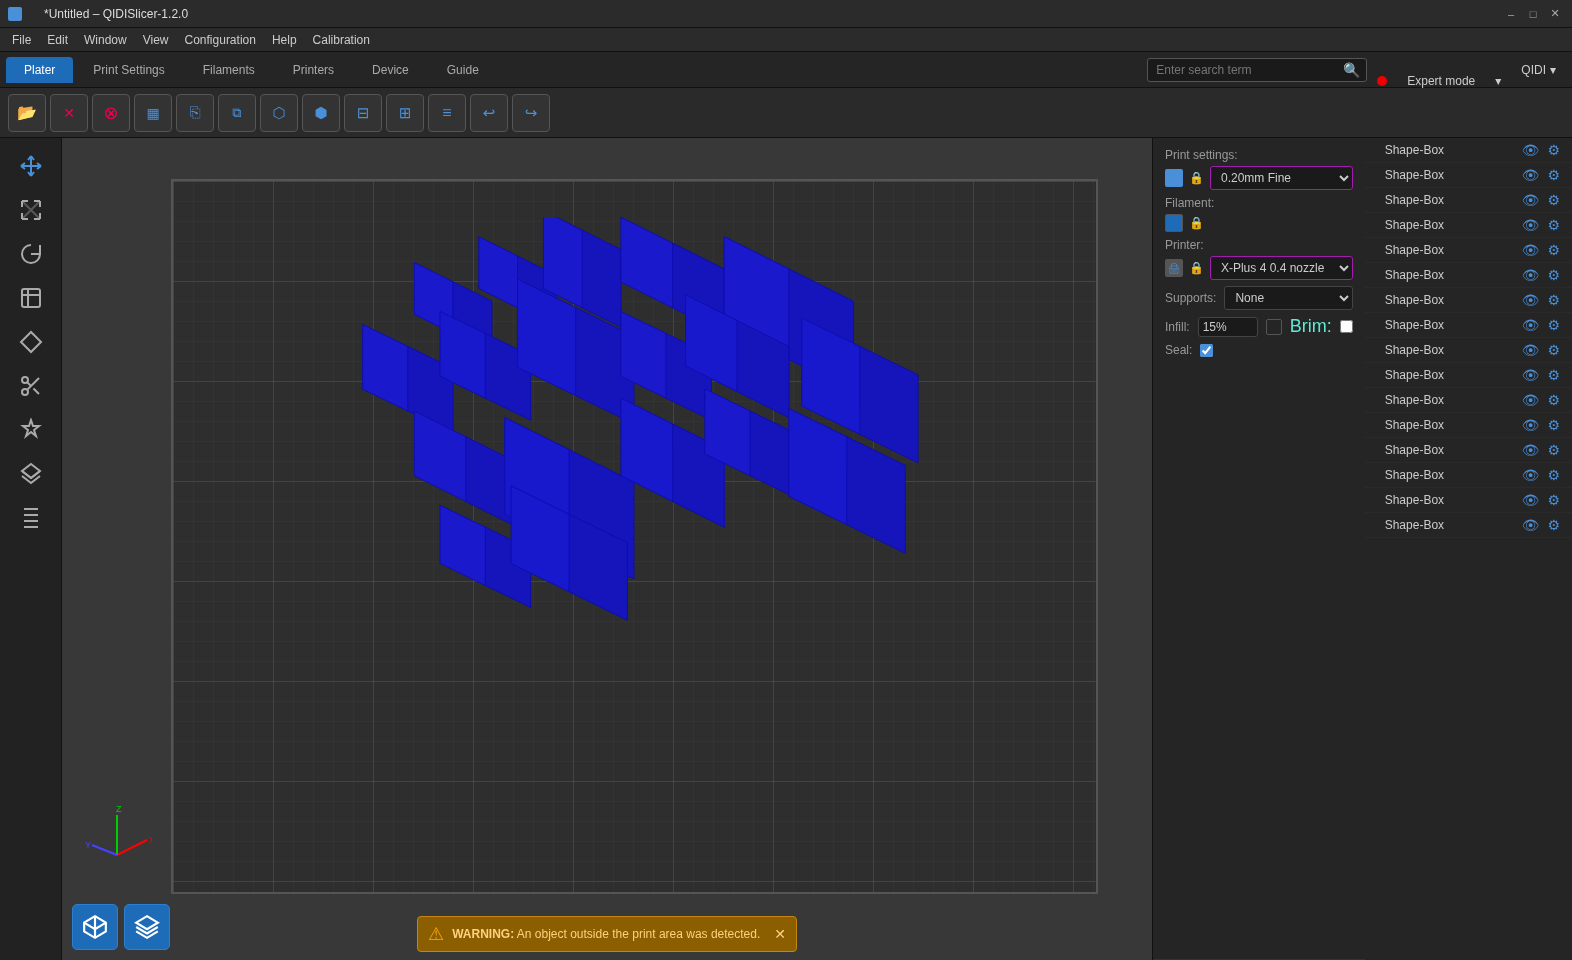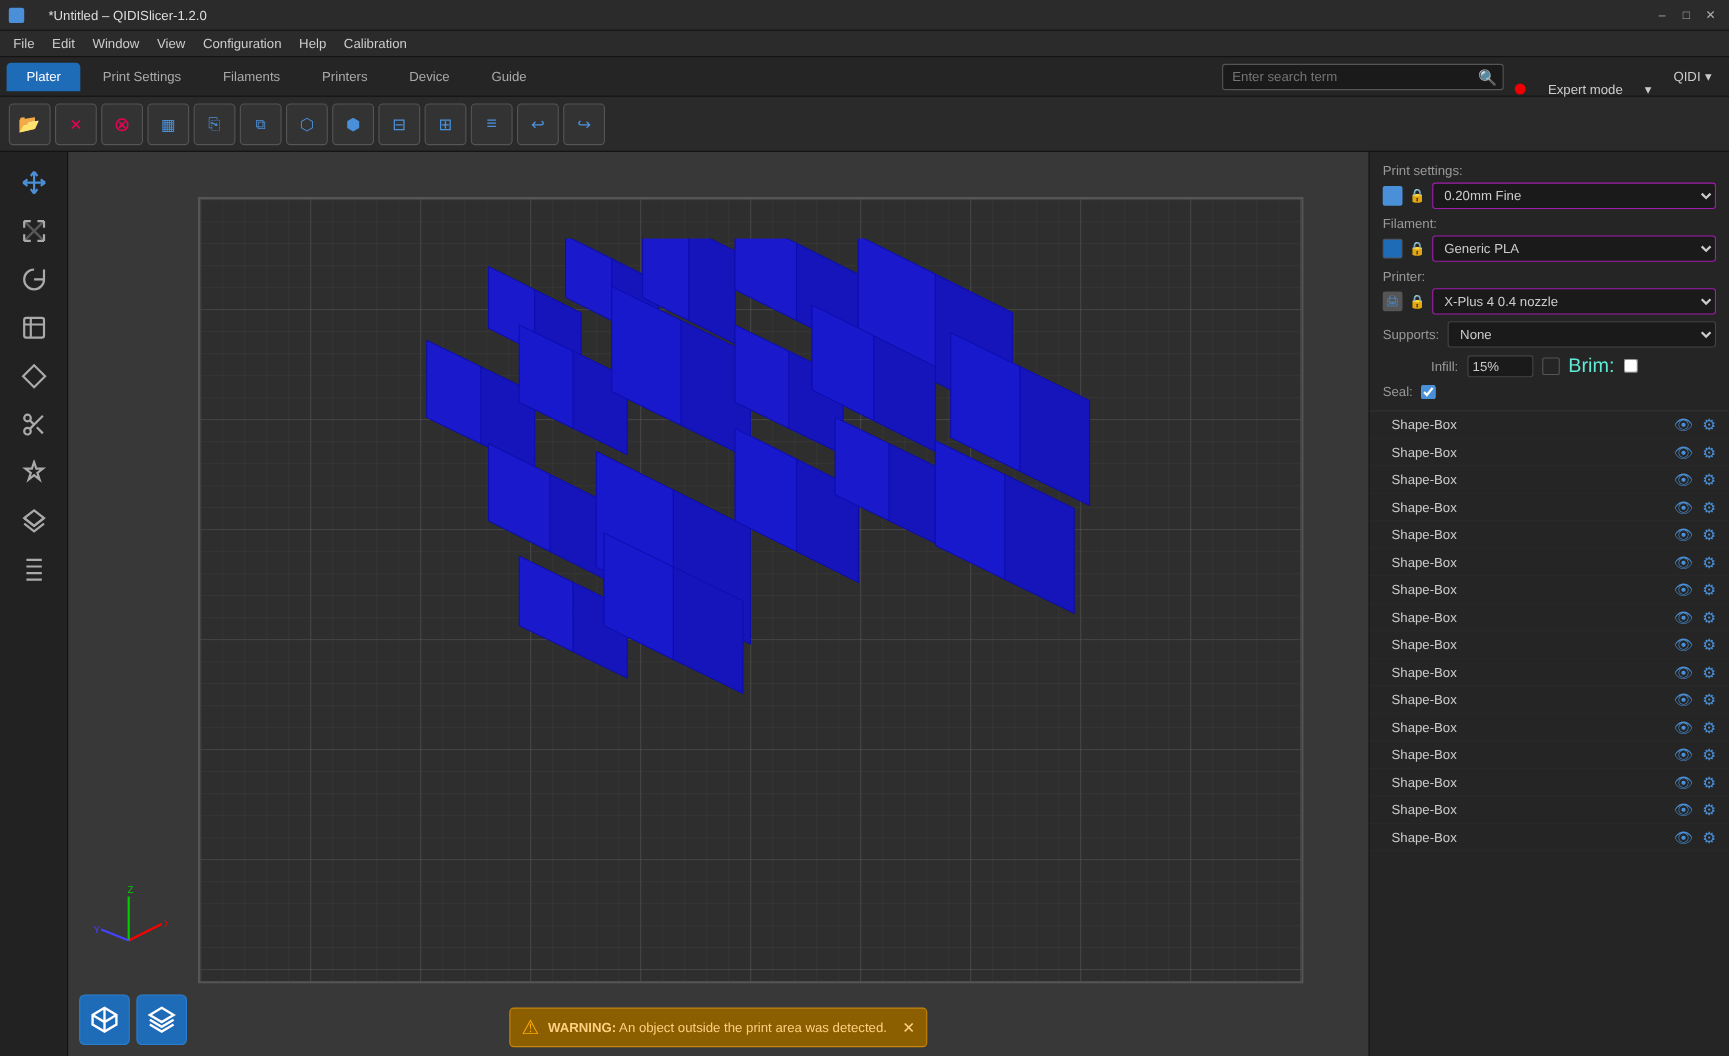--- a/index.html
+++ b/index.html
@@ -96,21 +96,21 @@
     }
     .search-input-wrap {
       position: relative;
     }
     .search-input {
       background: #1a1a1a;
       border: 1px solid #555;
       color: #999;
       padding: 4px 30px 4px 8px;
       font-size: 12px;
-      width: 256px;
+      width: 220px;
       border-radius: 3px;
     }
     .search-icon-btn {
       position: absolute; right: 6px; top: 50%; transform: translateY(-50%);
       background: none; border: none; color: #4a90d9; cursor: pointer; font-size: 14px;
     }
     .expert-mode {
       display: flex; align-items: center; gap: 20px;
       padding: 4px 10px; color: #ccc; cursor: pointer; font-size: 12px; margin-top: 23px;
     }
@@ -233,25 +233,25 @@
       width: 46px; height: 46px;
       background: #1e6bb8;
       border: 1px solid #2a80d0;
       border-radius: 5px;
       display: flex; align-items: center; justify-content: center;
       color: #fff; font-size: 20px; cursor: pointer;
     }
 
     
     .right-panel {
-      width: 328px;
+      width: 420px;
       background: #252525;
       border-left: 1px solid #111;
       display: flex;
-      flex-direction: column;
+      flex-direction: row;
     }
 
     
     .print-settings {
       padding: 10px 12px;
       border-bottom: 1px solid #333;
     }
     .setting-label {
       color: #999;
       font-size: 12px;
@@ -286,21 +286,21 @@
       flex: 1;
       background: #1a1a1a;
       border: 1px solid #444;
       color: #ccc;
       padding: 3px 6px;
       font-size: 12px;
       border-radius: 3px;
     }
 
     .infill-row {
-      display: flex; align-items: center; gap: 8px; margin-bottom: 6px; margin-left: 44px;
+      display: flex; align-items: center; gap: 8px; margin-bottom: 6px;
     }
     .infill-label { color: #999; font-size: 12px; }
     .infill-input {
       background: #1a1a1a;
       border: 1px solid #444;
       color: #ccc;
       padding: 2px 4px;
       font-size: 12px;
       width: 60px;
       border-radius: 3px;
@@ -645,23 +645,20 @@
         <span class="setting-lock">🔒</span>
         <select class="setting-dropdown">
           <option>0.20mm Fine</option>
         </select>
       </div>
 
       <div class="setting-label">Filament:</div>
       <div class="setting-row">
         <div class="filament-color"></div>
         <span class="setting-lock">🔒</span>
-        <select class="setting-dropdown">
-          <option>Generic PLA</option>
-        </select>
       </div>
 
       <div class="setting-label">Printer:</div>
       <div class="setting-row">
         <div class="printer-icon">🖨</div>
         <span class="setting-lock">🔒</span>
         <select class="setting-dropdown">
           <option>X-Plus 4 0.4 nozzle</option>
         </select>
       </div>

